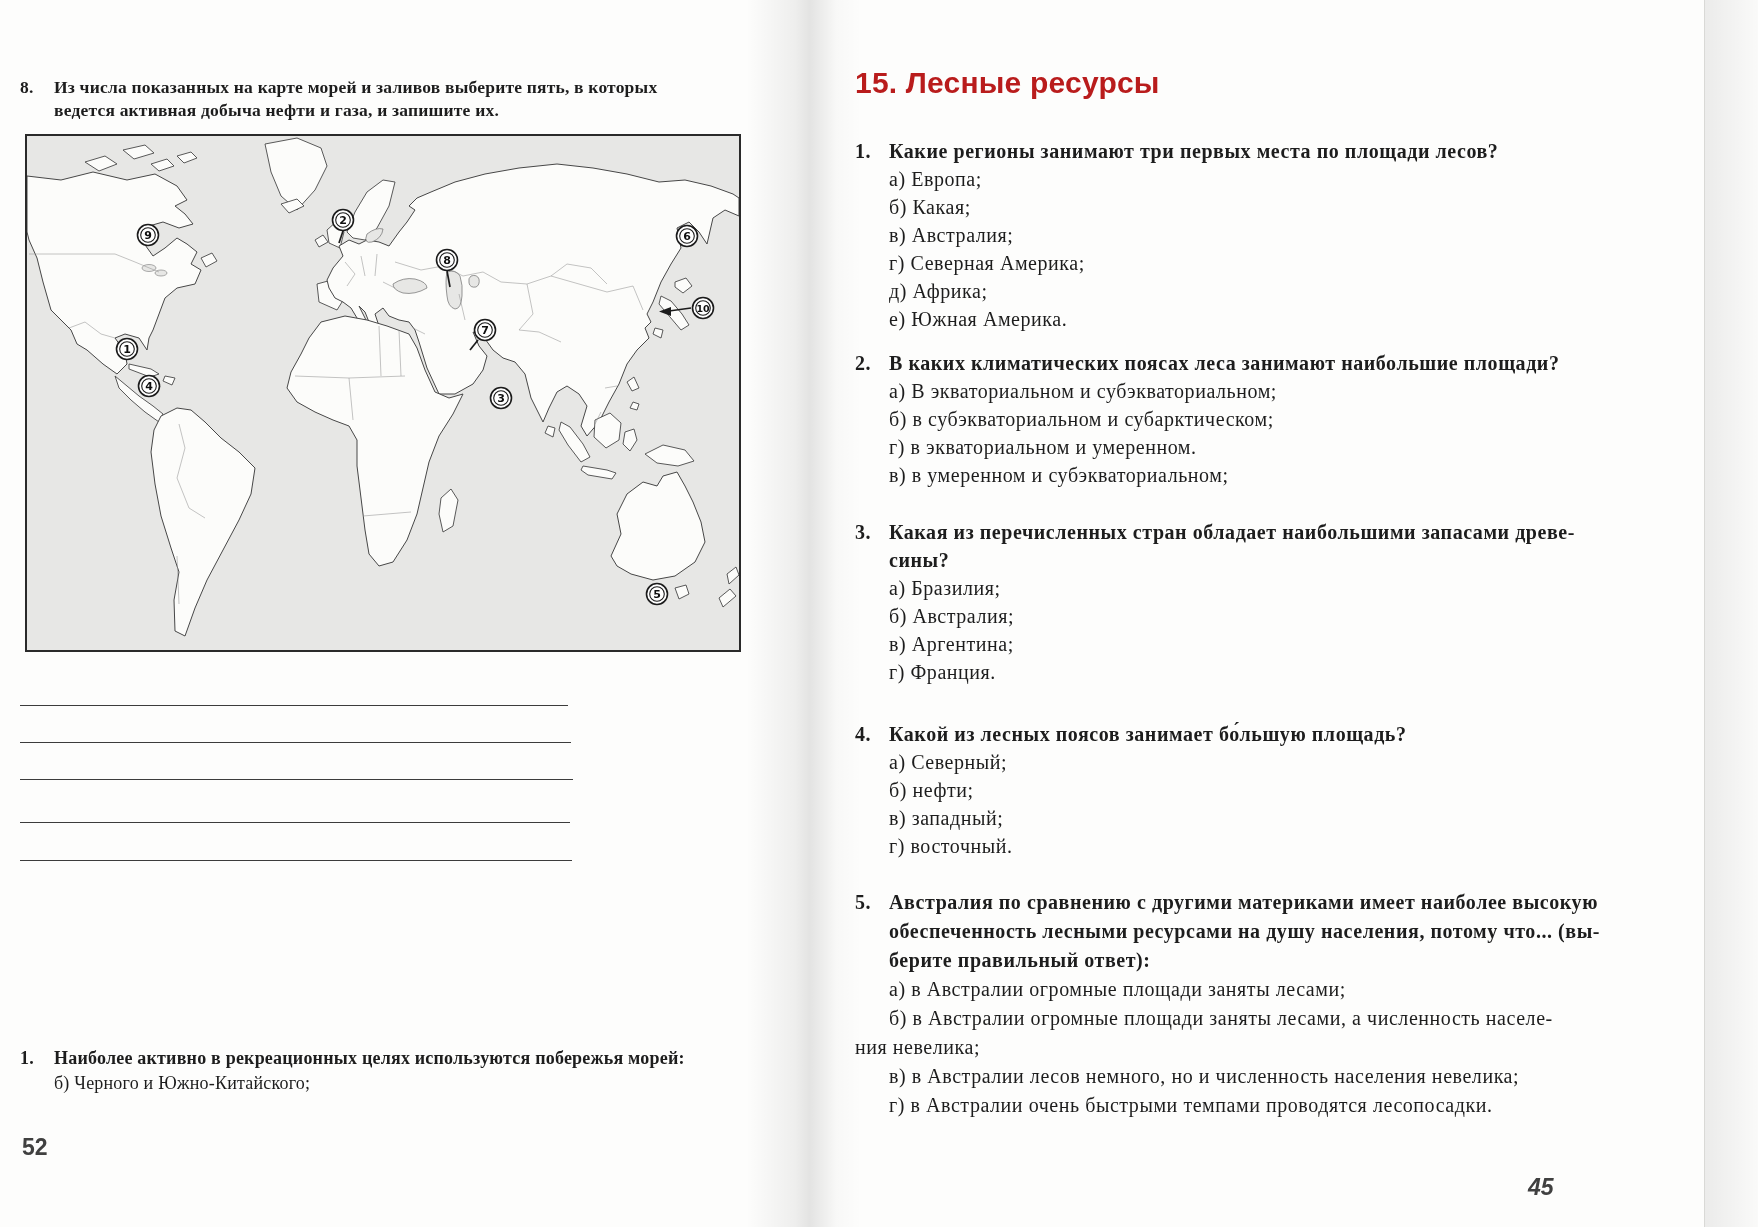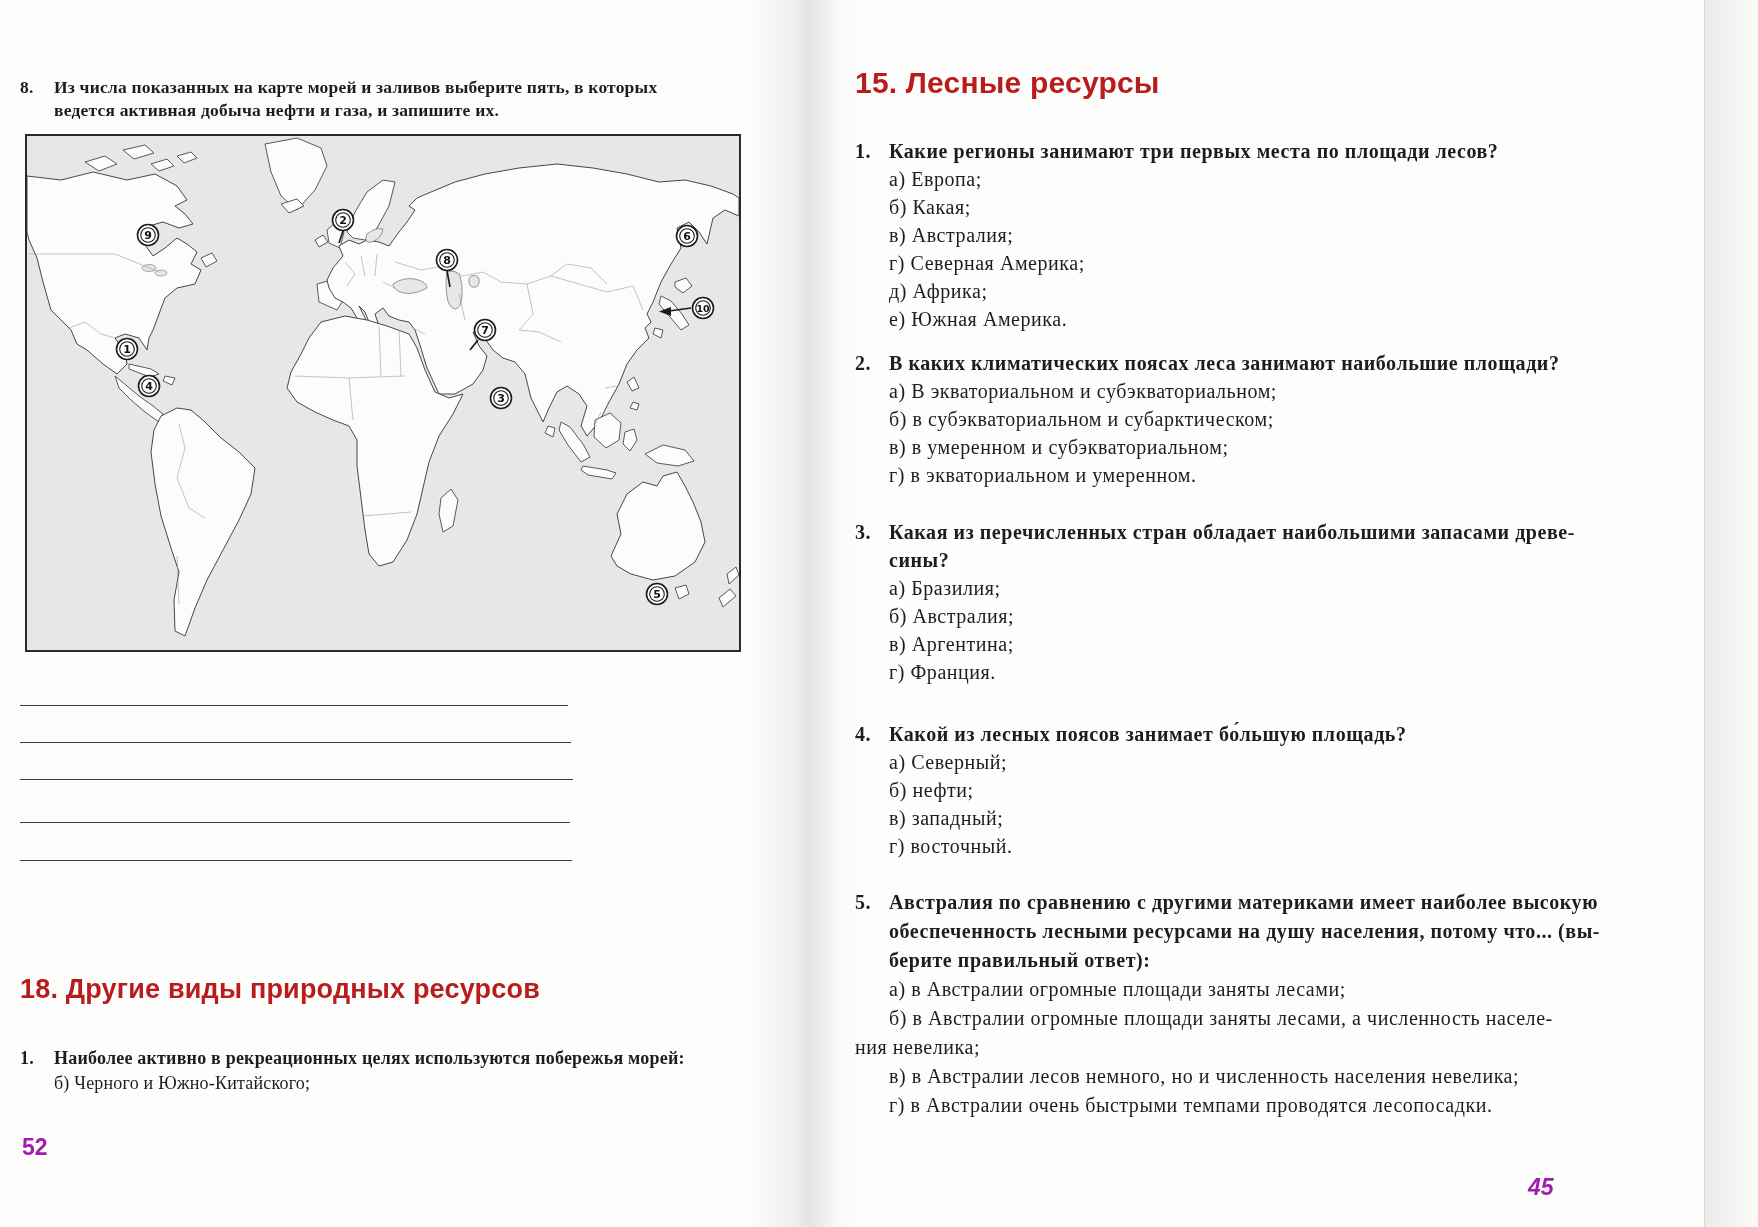--- a/index.html
+++ b/index.html
@@ -20,21 +20,21 @@
   .opt5{text-indent:34px;white-space:pre-line;}
 
   
   .lq8{left:20px;top:76px;width:706px;font-size:17.5px;line-height:23px;letter-spacing:.2px;}
   .map-frame{position:absolute;left:25px;top:134px;width:712px;height:514px;border:2px solid #2a2a2a;background:#e7e7e5;}
   .map-frame svg{display:block;width:100%;height:100%;}
   .ans-line{position:absolute;left:20px;height:0;border-bottom:1.5px solid #3c3c3c;}
   .sec-heading{position:absolute;margin:0;font-family:"Liberation Sans","DejaVu Sans",sans-serif;font-weight:700;color:#b91c1c;}
   .h18{left:20px;top:974px;font-size:27px;letter-spacing:.2px;}
   .lq1{left:20px;top:1046px;width:710px;font-size:18px;line-height:24.5px;letter-spacing:.2px;}
-  .page-num{position:absolute;font-family:"Liberation Sans","DejaVu Sans",sans-serif;font-weight:700;font-size:23px;color:#a21caf;}
+  .page-num{position:absolute;font-family:"Liberation Sans","DejaVu Sans",sans-serif;font-weight:700;font-size:23px;color:#404040;}
 
   
   .h15{left:855px;top:66px;font-size:30px;letter-spacing:.2px;}
   .rq{left:855px;width:848px;font-size:20px;line-height:28px;letter-spacing:.55px;}
   .rq1{top:137px;} .rq2{top:349px;} .rq3{top:518px;} .rq4{top:720px;}
   .rq5{top:888px;line-height:29px;}
 
   
   .land{fill:#fcfcfa;stroke:#474747;stroke-width:1;stroke-linejoin:round;}
   .isle{fill:#fcfcfa;stroke:#474747;stroke-width:.9;stroke-linejoin:round;}
@@ -152,21 +152,20 @@
         </g>
     </svg>
   </div>
 
   <div class="ans-line" style="top:705px;width:548px;"></div>
   <div class="ans-line" style="top:742px;width:551px;"></div>
   <div class="ans-line" style="top:779px;width:553px;"></div>
   <div class="ans-line" style="top:822px;width:550px;"></div>
   <div class="ans-line" style="top:860px;width:552px;"></div>
 
-  <h2 class="sec-heading h18">18. Другие виды природных ресурсов</h2>
 
   <div class="qblock lq1">
     <span class="q-num">1.</span>
     <div class="q-text bold">Наиболее активно в рекреационных целях используются побережья морей:</div>
     <div class="opt">б) Черного и Южно-Китайского;</div>
   </div>
 
   <div class="page-num" style="left:22px;top:1134px;">52</div>
 
   <h2 class="sec-heading h15">15. Лесные ресурсы</h2>
@@ -180,22 +179,22 @@
     <div class="opt">г) Северная Америка;</div>
     <div class="opt">д) Африка;</div>
     <div class="opt">е) Южная Америка.</div>
   </div>
 
   <div class="qblock rq rq2">
     <span class="q-num">2.</span>
     <div class="q-text bold">В каких климатических поясах леса занимают наибольшие площади?</div>
     <div class="opt">а) В экваториальном и субэкваториальном;</div>
     <div class="opt">б) в субэкваториальном и субарктическом;</div>
+    <div class="opt">г) в экваториальном и умеренном.</div>
     <div class="opt">в) в умеренном и субэкваториальном;</div>
-    <div class="opt">г) в экваториальном и умеренном.</div>
   </div>
 
   <div class="qblock rq rq3">
     <span class="q-num">3.</span>
     <div class="q-text bold">Какая из перечисленных стран обладает наибольшими запасами древе-
 сины?</div>
     <div class="opt">а) Бразилия;</div>
     <div class="opt">б) Австралия;</div>
     <div class="opt">в) Аргентина;</div>
     <div class="opt">г) Франция.</div>

